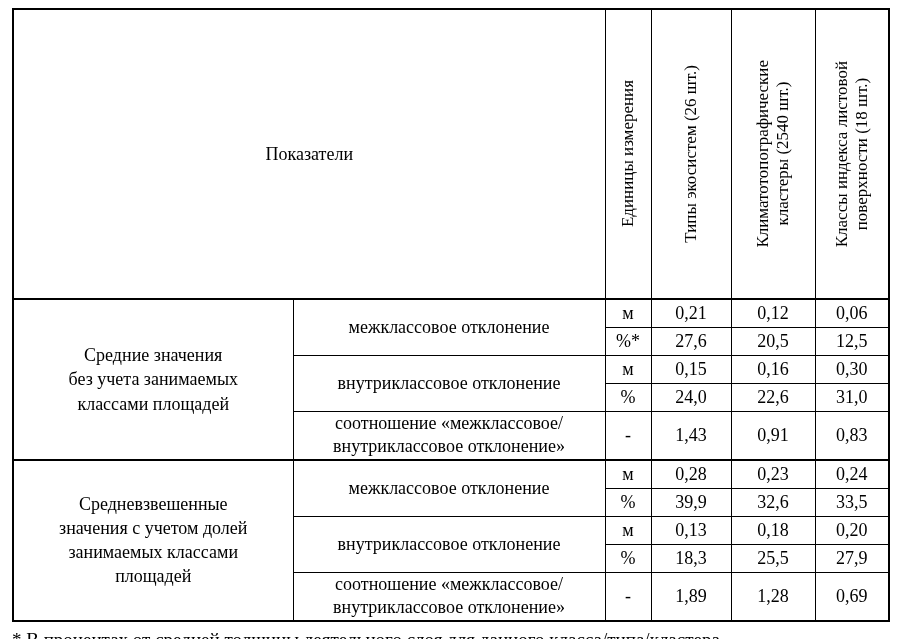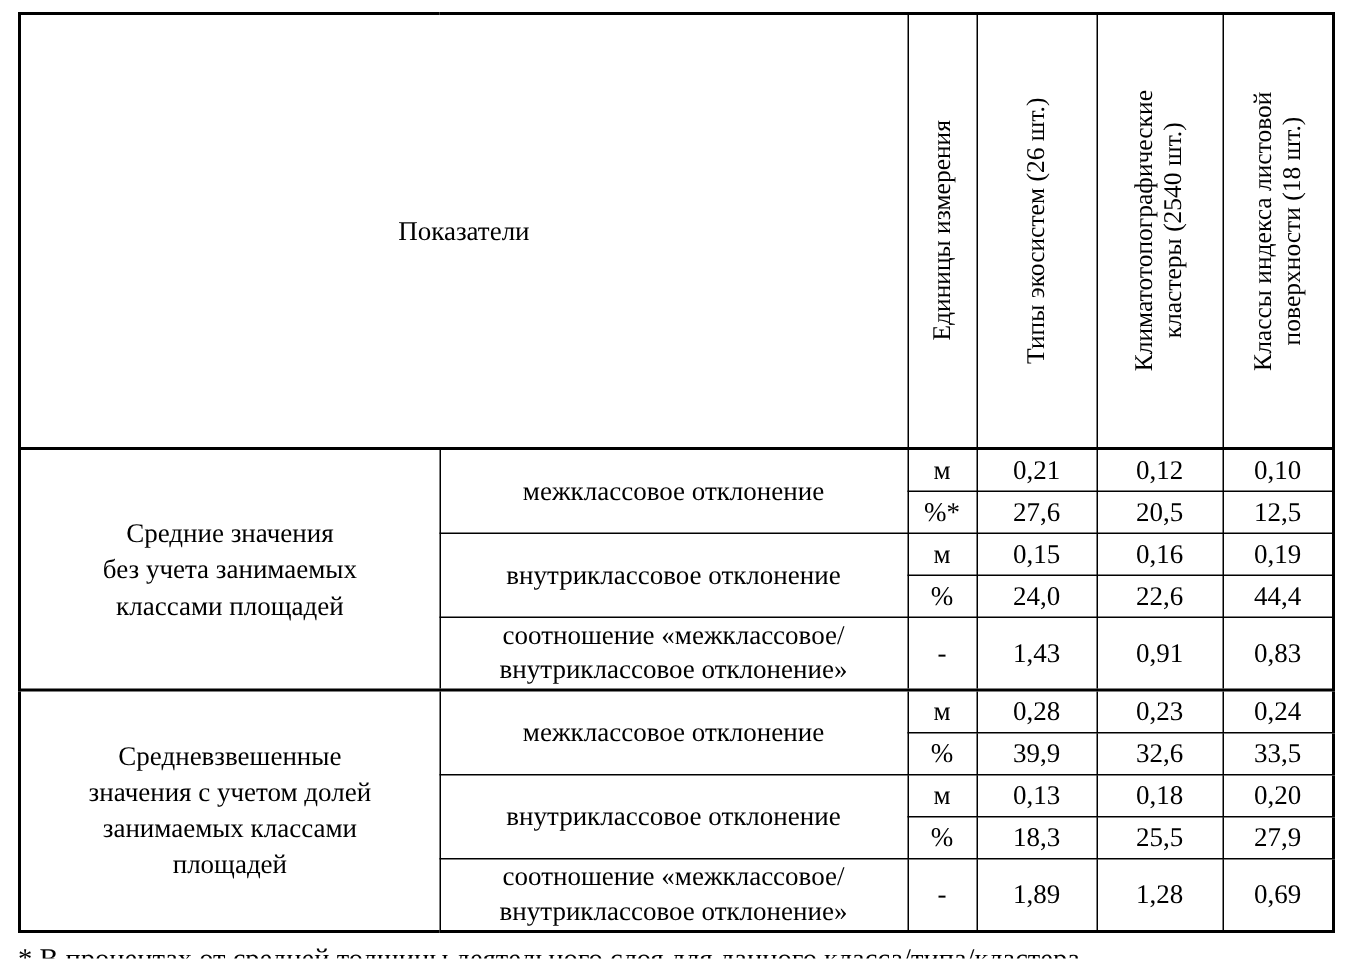--- a/index.html
+++ b/index.html
@@ -147,40 +147,40 @@
       </tr>
 
       <tr class="short-row">
         <td class="rowgroup-label thick-left thick-top pre-line" rowspan="5">Средние значения
 без учета занимаемых
 классами площадей</td>
         <td class="param-label thick-top" rowspan="2">межклассовое отклонение</td>
         <td class="unit-cell thick-top">м</td>
         <td class="val-cell thick-top">0,21</td>
         <td class="val-cell thick-top">0,12</td>
-        <td class="val-cell thick-top thick-right">0,10</td>
+        <td class="val-cell thick-top thick-right">0,06</td>
       </tr>
       <tr class="short-row">
         <td class="unit-cell">%*</td>
         <td class="val-cell">27,6</td>
         <td class="val-cell">20,5</td>
         <td class="val-cell thick-right">12,5</td>
       </tr>
       <tr class="short-row">
         <td class="param-label" rowspan="2">внутриклассовое отклонение</td>
         <td class="unit-cell">м</td>
         <td class="val-cell">0,15</td>
         <td class="val-cell">0,16</td>
-        <td class="val-cell thick-right">0,19</td>
+        <td class="val-cell thick-right">0,30</td>
       </tr>
       <tr class="short-row">
         <td class="unit-cell">%</td>
         <td class="val-cell">24,0</td>
         <td class="val-cell">22,6</td>
-        <td class="val-cell thick-right">44,4</td>
+        <td class="val-cell thick-right">31,0</td>
       </tr>
       <tr class="tall-row">
         <td class="param-label pre-line">соотношение «межклассовое/
 внутриклассовое отклонение»</td>
         <td class="unit-cell">-</td>
         <td class="val-cell">1,43</td>
         <td class="val-cell">0,91</td>
         <td class="val-cell thick-right">0,83</td>
       </tr>
 

